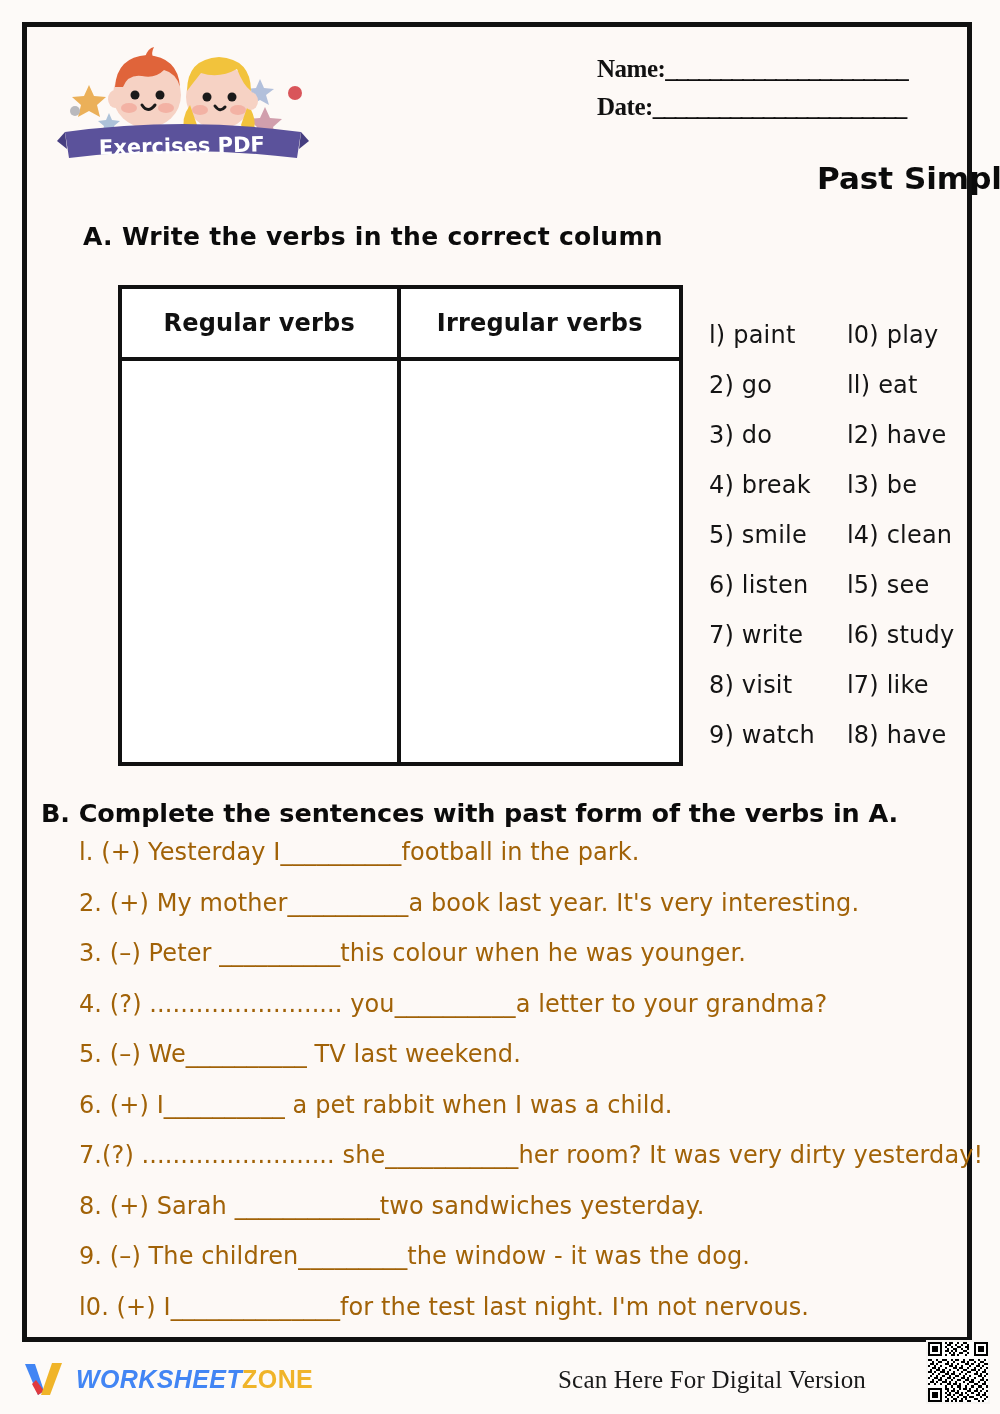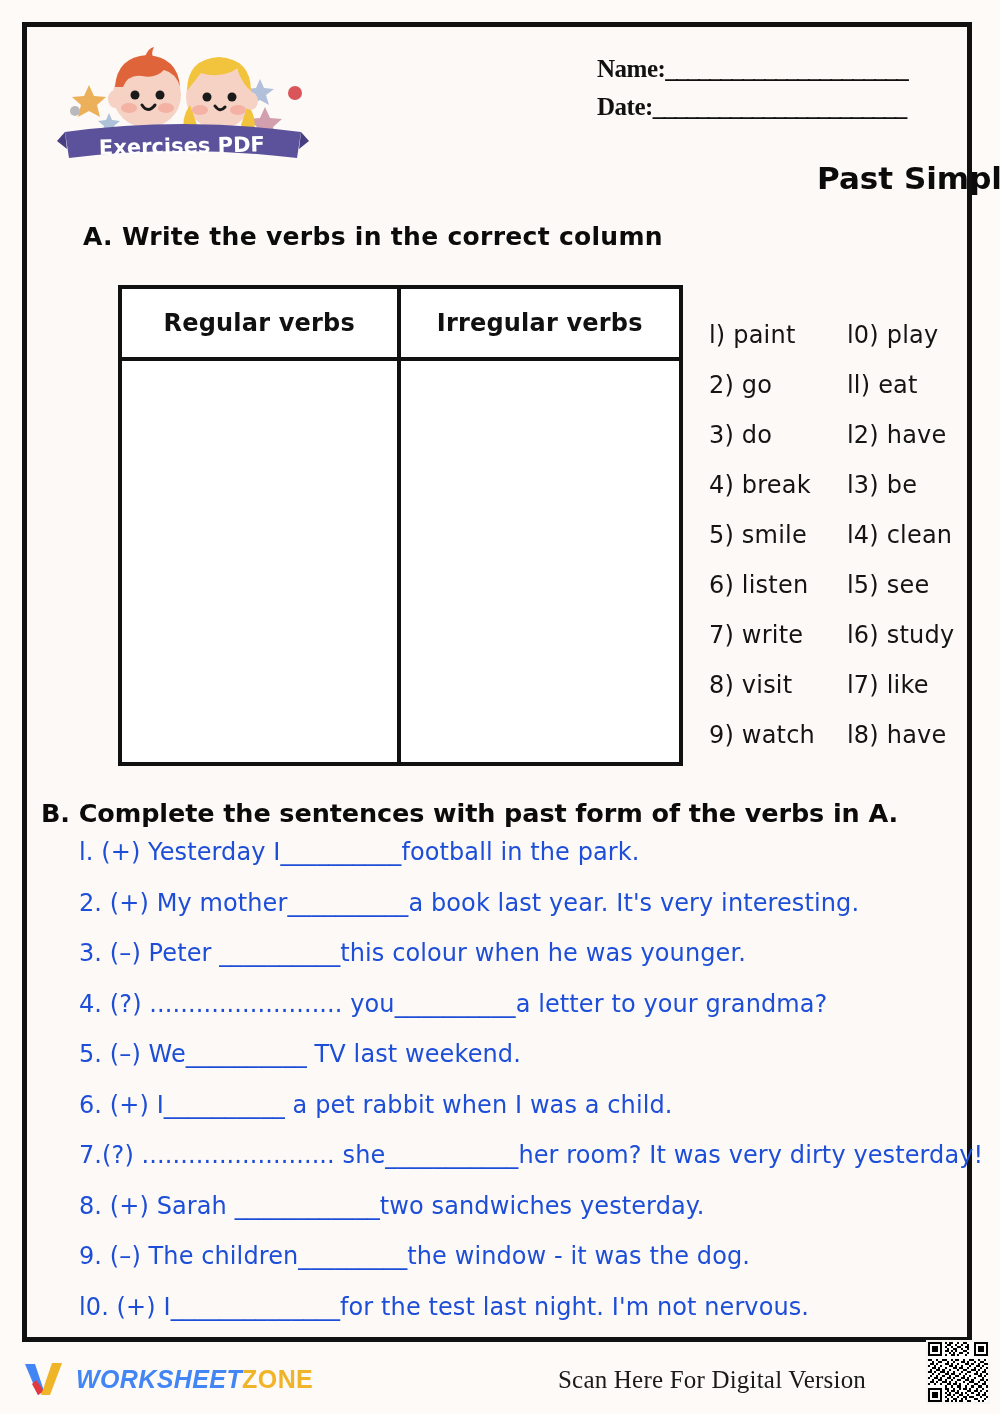--- a/index.html
+++ b/index.html
@@ -178,21 +178,21 @@
 
   
   .sentences {
     position: absolute;
     left: 52px;
     top: 800px;
     width: 890px;
   }
   .sent {
     font-size: 24px;
-    color: #1d4ed8;
+    color: #a16207;
     height: 50.5px;
     line-height: 50.5px;
     white-space: nowrap;
     letter-spacing: 0.1px;
   }
 
   
   .footer-logo {
     position: absolute;
     left: 22px;

